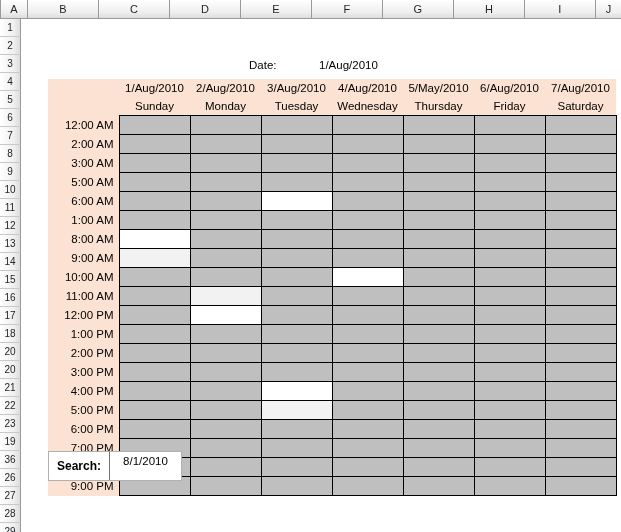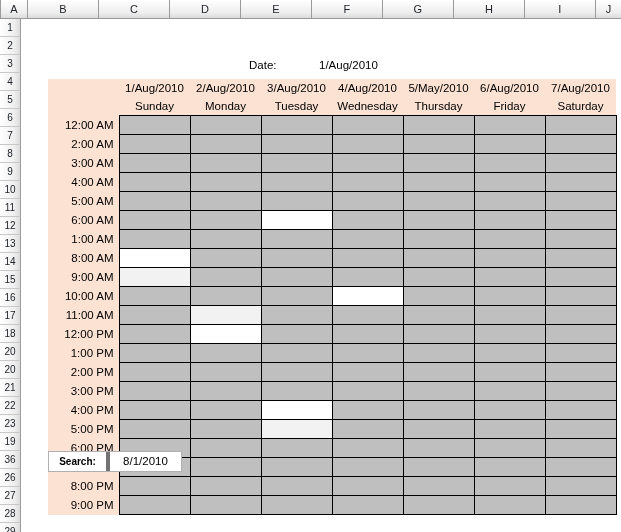--- a/index.html
+++ b/index.html
@@ -150,25 +150,25 @@
   
   .search-wrap {
     position: absolute;
     display: flex;
     border: 1px solid #b0b0b0;
     background: #ffffff;
     box-sizing: border-box;
   }
   .search-label {
     width: 61px;
-    height: 19px;
-    box-sizing: border-box;
-    border-right: 4px solid #737373;
+    height: 28px;
+    box-sizing: border-box;
+    border-right: 1px solid #737373;
     font-weight: bold;
-    font-size: 10px;
+    font-size: 12px;
     display: flex;
     align-items: center;
     justify-content: center;
   }
   .search-value {
     width: 71px;
     height: 18px;
     box-sizing: border-box;
     font-size: 11.5px;
     display: flex;
@@ -292,30 +292,20 @@
             <td class="time-cell">3:00 AM</td>
             <td class="slot"></td>
             <td class="slot"></td>
             <td class="slot"></td>
             <td class="slot"></td>
             <td class="slot"></td>
             <td class="slot"></td>
             <td class="slot"></td>
           </tr>
           <tr>
-            <td class="time-cell">4:00 AM</td>
-            <td class="slot"></td>
-            <td class="slot"></td>
-            <td class="slot"></td>
-            <td class="slot"></td>
-            <td class="slot"></td>
-            <td class="slot"></td>
-            <td class="slot"></td>
-          </tr>
-          <tr>
             <td class="time-cell">5:00 AM</td>
             <td class="slot"></td>
             <td class="slot"></td>
             <td class="slot"></td>
             <td class="slot"></td>
             <td class="slot"></td>
             <td class="slot"></td>
             <td class="slot"></td>
           </tr>
           <tr>

